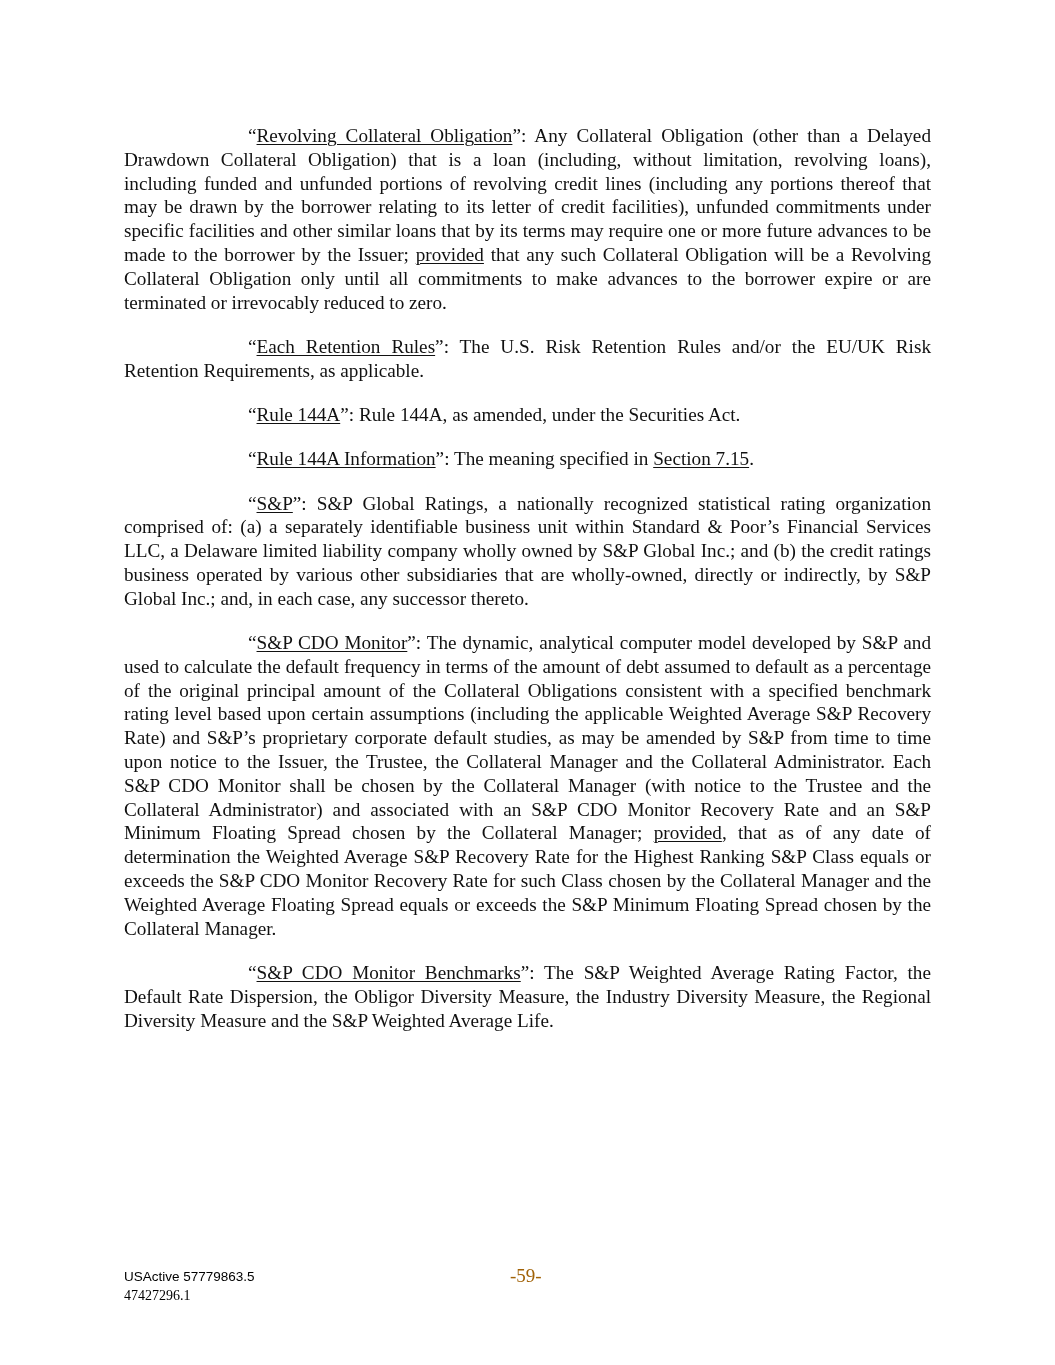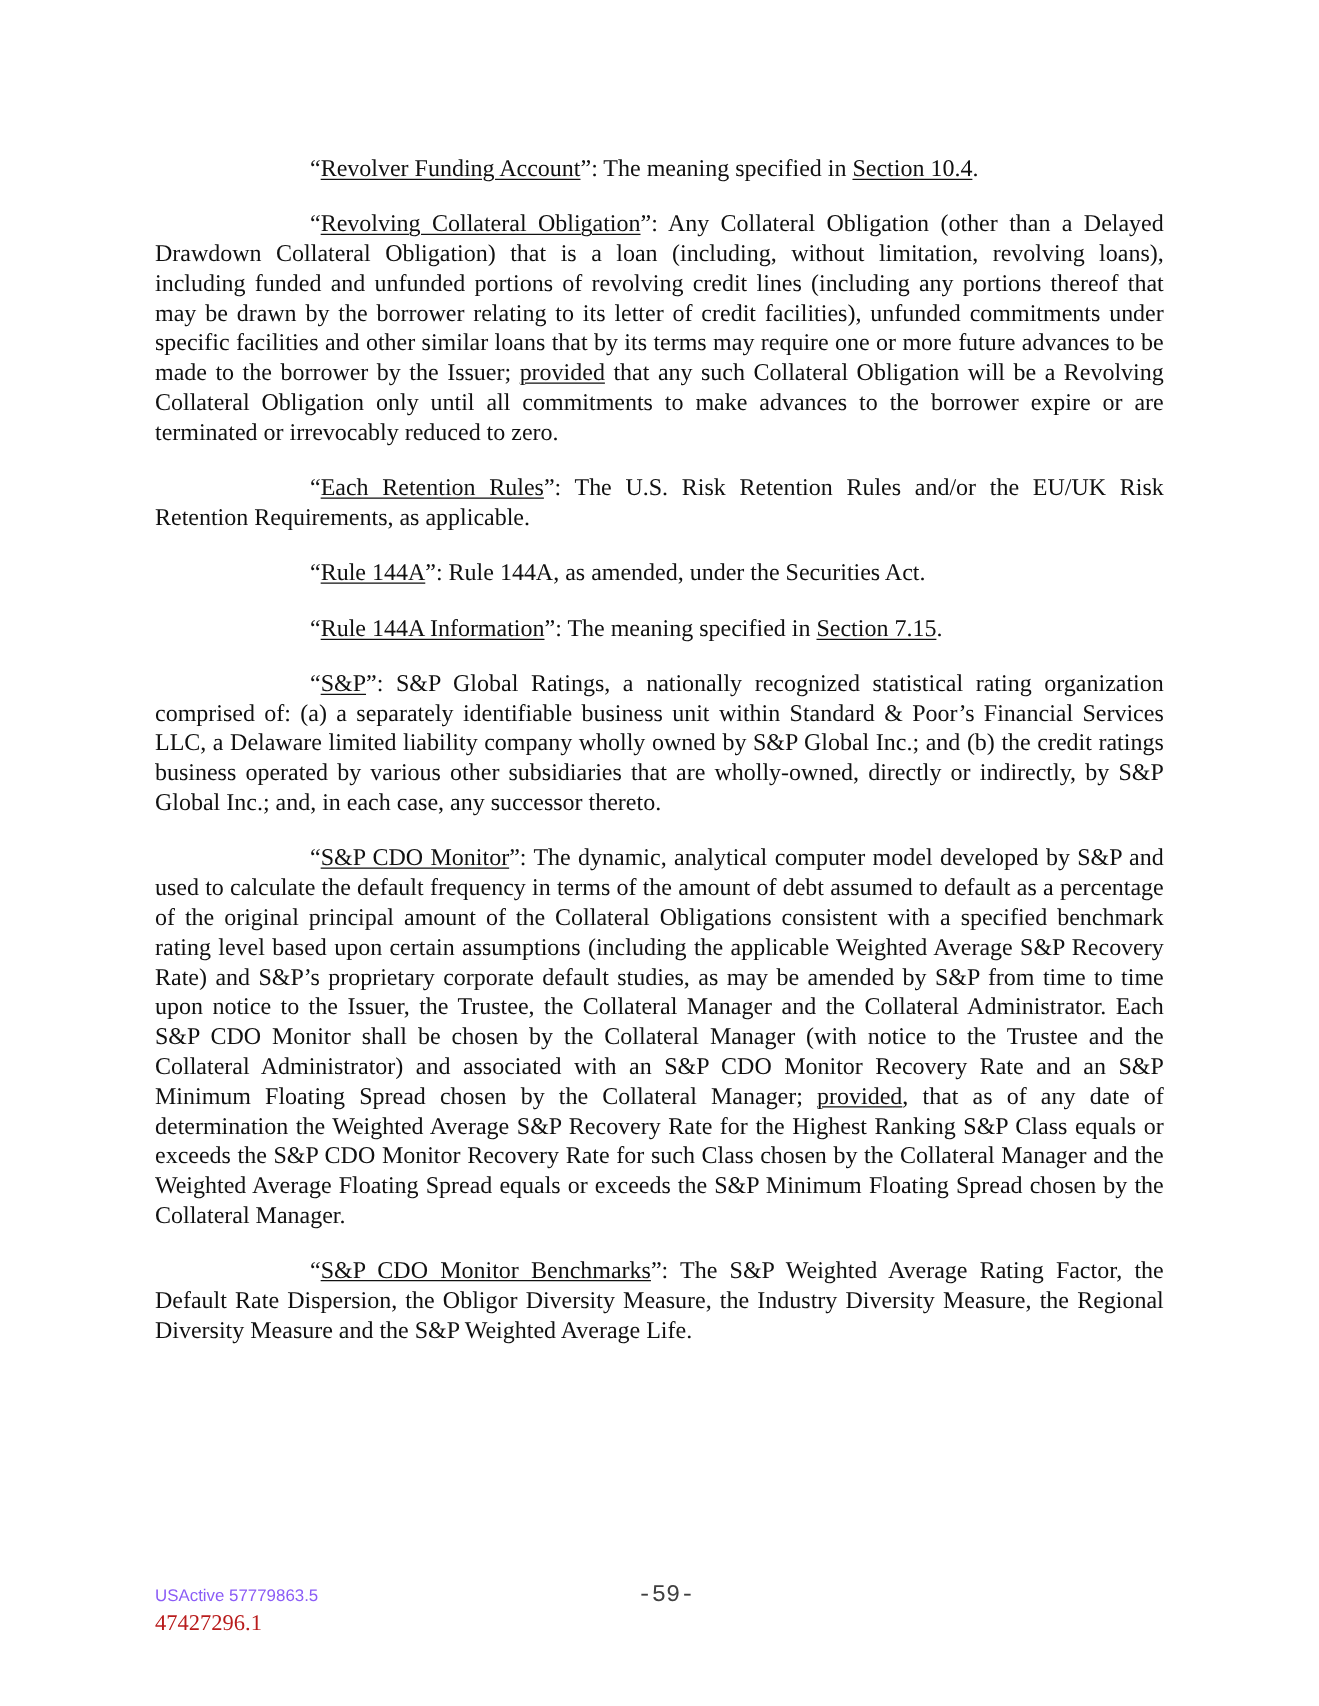--- a/index.html
+++ b/index.html
@@ -6,37 +6,36 @@
     body { width: 1055px; height: 1365px; position: relative; overflow: hidden; }
     .page {
       position: absolute; left: 124px; top: 124px; width: 807px;
       font-family: "Liberation Serif", serif; font-size: 19.2px; line-height: 23.8px; color: #111;
     }
     .para { margin: 0 0 20.5px 0; text-align: justify; text-indent: 124px; }
     .para.short { text-align: left; }
     .u { text-decoration: underline; text-underline-offset: 2px; text-decoration-thickness: 1px; }
     .footer-id {
       position: absolute; left: 124px; top: 1269px;
-      font-family: "Liberation Sans", sans-serif; font-size: 13.5px; color: #8b5cf6;
+      font-family: "Liberation Sans", sans-serif; font-size: 13.5px; color: #000000;
     }
     .footer-id2 {
       position: absolute; left: 124px; top: 1288px;
-      font-family: "Liberation Serif", serif; font-size: 18px; color: #b91c1c;
+      font-family: "Liberation Serif", serif; font-size: 14px; color: #000000;
     }
     .page-num {
       position: absolute; left: 510px; top: 1265px;
-      font-family: Liberation Mono, monospace; font-size: 19px; color: #404040;
+      font-family: Liberation Serif, serif; font-size: 19px; color: #a16207;
     }
   </style>
 </head>
 <body>
 
 <div class="page">
   <div id="defs">
-      <p class="para short">“<span class="u">Revolver Funding Account</span>”<span>:  The meaning specified in </span><span class="u">Section 10.4</span><span>.</span></p>
       <p class="para">“<span class="u">Revolving Collateral Obligation</span>”<span>:  Any Collateral Obligation (other than a Delayed Drawdown Collateral Obligation) that is a loan (including, without limitation, revolving loans), including funded and unfunded portions of revolving credit lines (including any portions thereof that may be drawn by the borrower relating to its letter of credit facilities), unfunded commitments under specific facilities and other similar loans that by its terms may require one or more future advances to be made to the borrower by the Issuer; </span><span class="u">provided</span><span> that any such Collateral Obligation will be a Revolving Collateral Obligation only until all commitments to make advances to the borrower expire or are terminated or irrevocably reduced to zero.</span></p>
       <p class="para">“<span class="u">Each Retention Rules</span>”<span>:  The U.S. Risk Retention Rules and/or the EU/UK Risk Retention Requirements, as applicable.</span></p>
       <p class="para short">“<span class="u">Rule 144A</span>”<span>:  Rule 144A, as amended, under the Securities Act.</span></p>
       <p class="para short">“<span class="u">Rule 144A Information</span>”<span>:  The meaning specified in </span><span class="u">Section 7.15</span><span>.</span></p>
       <p class="para">“<span class="u">S&amp;P</span>”<span>:  S&amp;P Global Ratings, a nationally recognized statistical rating organization comprised of:  (a) a separately identifiable business unit within Standard &amp; Poor’s Financial Services LLC, a Delaware limited liability company wholly owned by S&amp;P Global Inc.; and (b) the credit ratings business operated by various other subsidiaries that are wholly-owned, directly or indirectly, by S&amp;P Global Inc.; and, in each case, any successor thereto.</span></p>
       <p class="para">“<span class="u">S&amp;P CDO Monitor</span>”<span>:  The dynamic, analytical computer model developed by S&amp;P and used to calculate the default frequency in terms of the amount of debt assumed to default as a percentage of the original principal amount of the Collateral Obligations consistent with a specified benchmark rating level based upon certain assumptions (including the applicable Weighted Average S&amp;P Recovery Rate) and S&amp;P’s proprietary corporate default studies, as may be amended by S&amp;P from time to time upon notice to the Issuer, the Trustee, the Collateral Manager and the Collateral Administrator.  Each S&amp;P CDO Monitor shall be chosen by the Collateral Manager (with notice to the Trustee and the Collateral Administrator) and associated with an S&amp;P CDO Monitor Recovery Rate and an S&amp;P Minimum Floating Spread chosen by the Collateral Manager; </span><span class="u">provided</span><span>, that as of any date of determination the Weighted Average S&amp;P Recovery Rate for the Highest Ranking S&amp;P Class equals or exceeds the S&amp;P CDO Monitor Recovery Rate for such Class chosen by the Collateral Manager and the Weighted Average Floating Spread equals or exceeds the S&amp;P Minimum Floating Spread chosen by the Collateral Manager.</span></p>
       <p class="para">“<span class="u">S&amp;P CDO Monitor Benchmarks</span>”<span>:  The S&amp;P Weighted Average Rating Factor, the Default Rate Dispersion, the Obligor Diversity Measure, the Industry Diversity Measure, the Regional Diversity Measure and the S&amp;P Weighted Average Life.</span></p>
     </div>
 </div>
 

